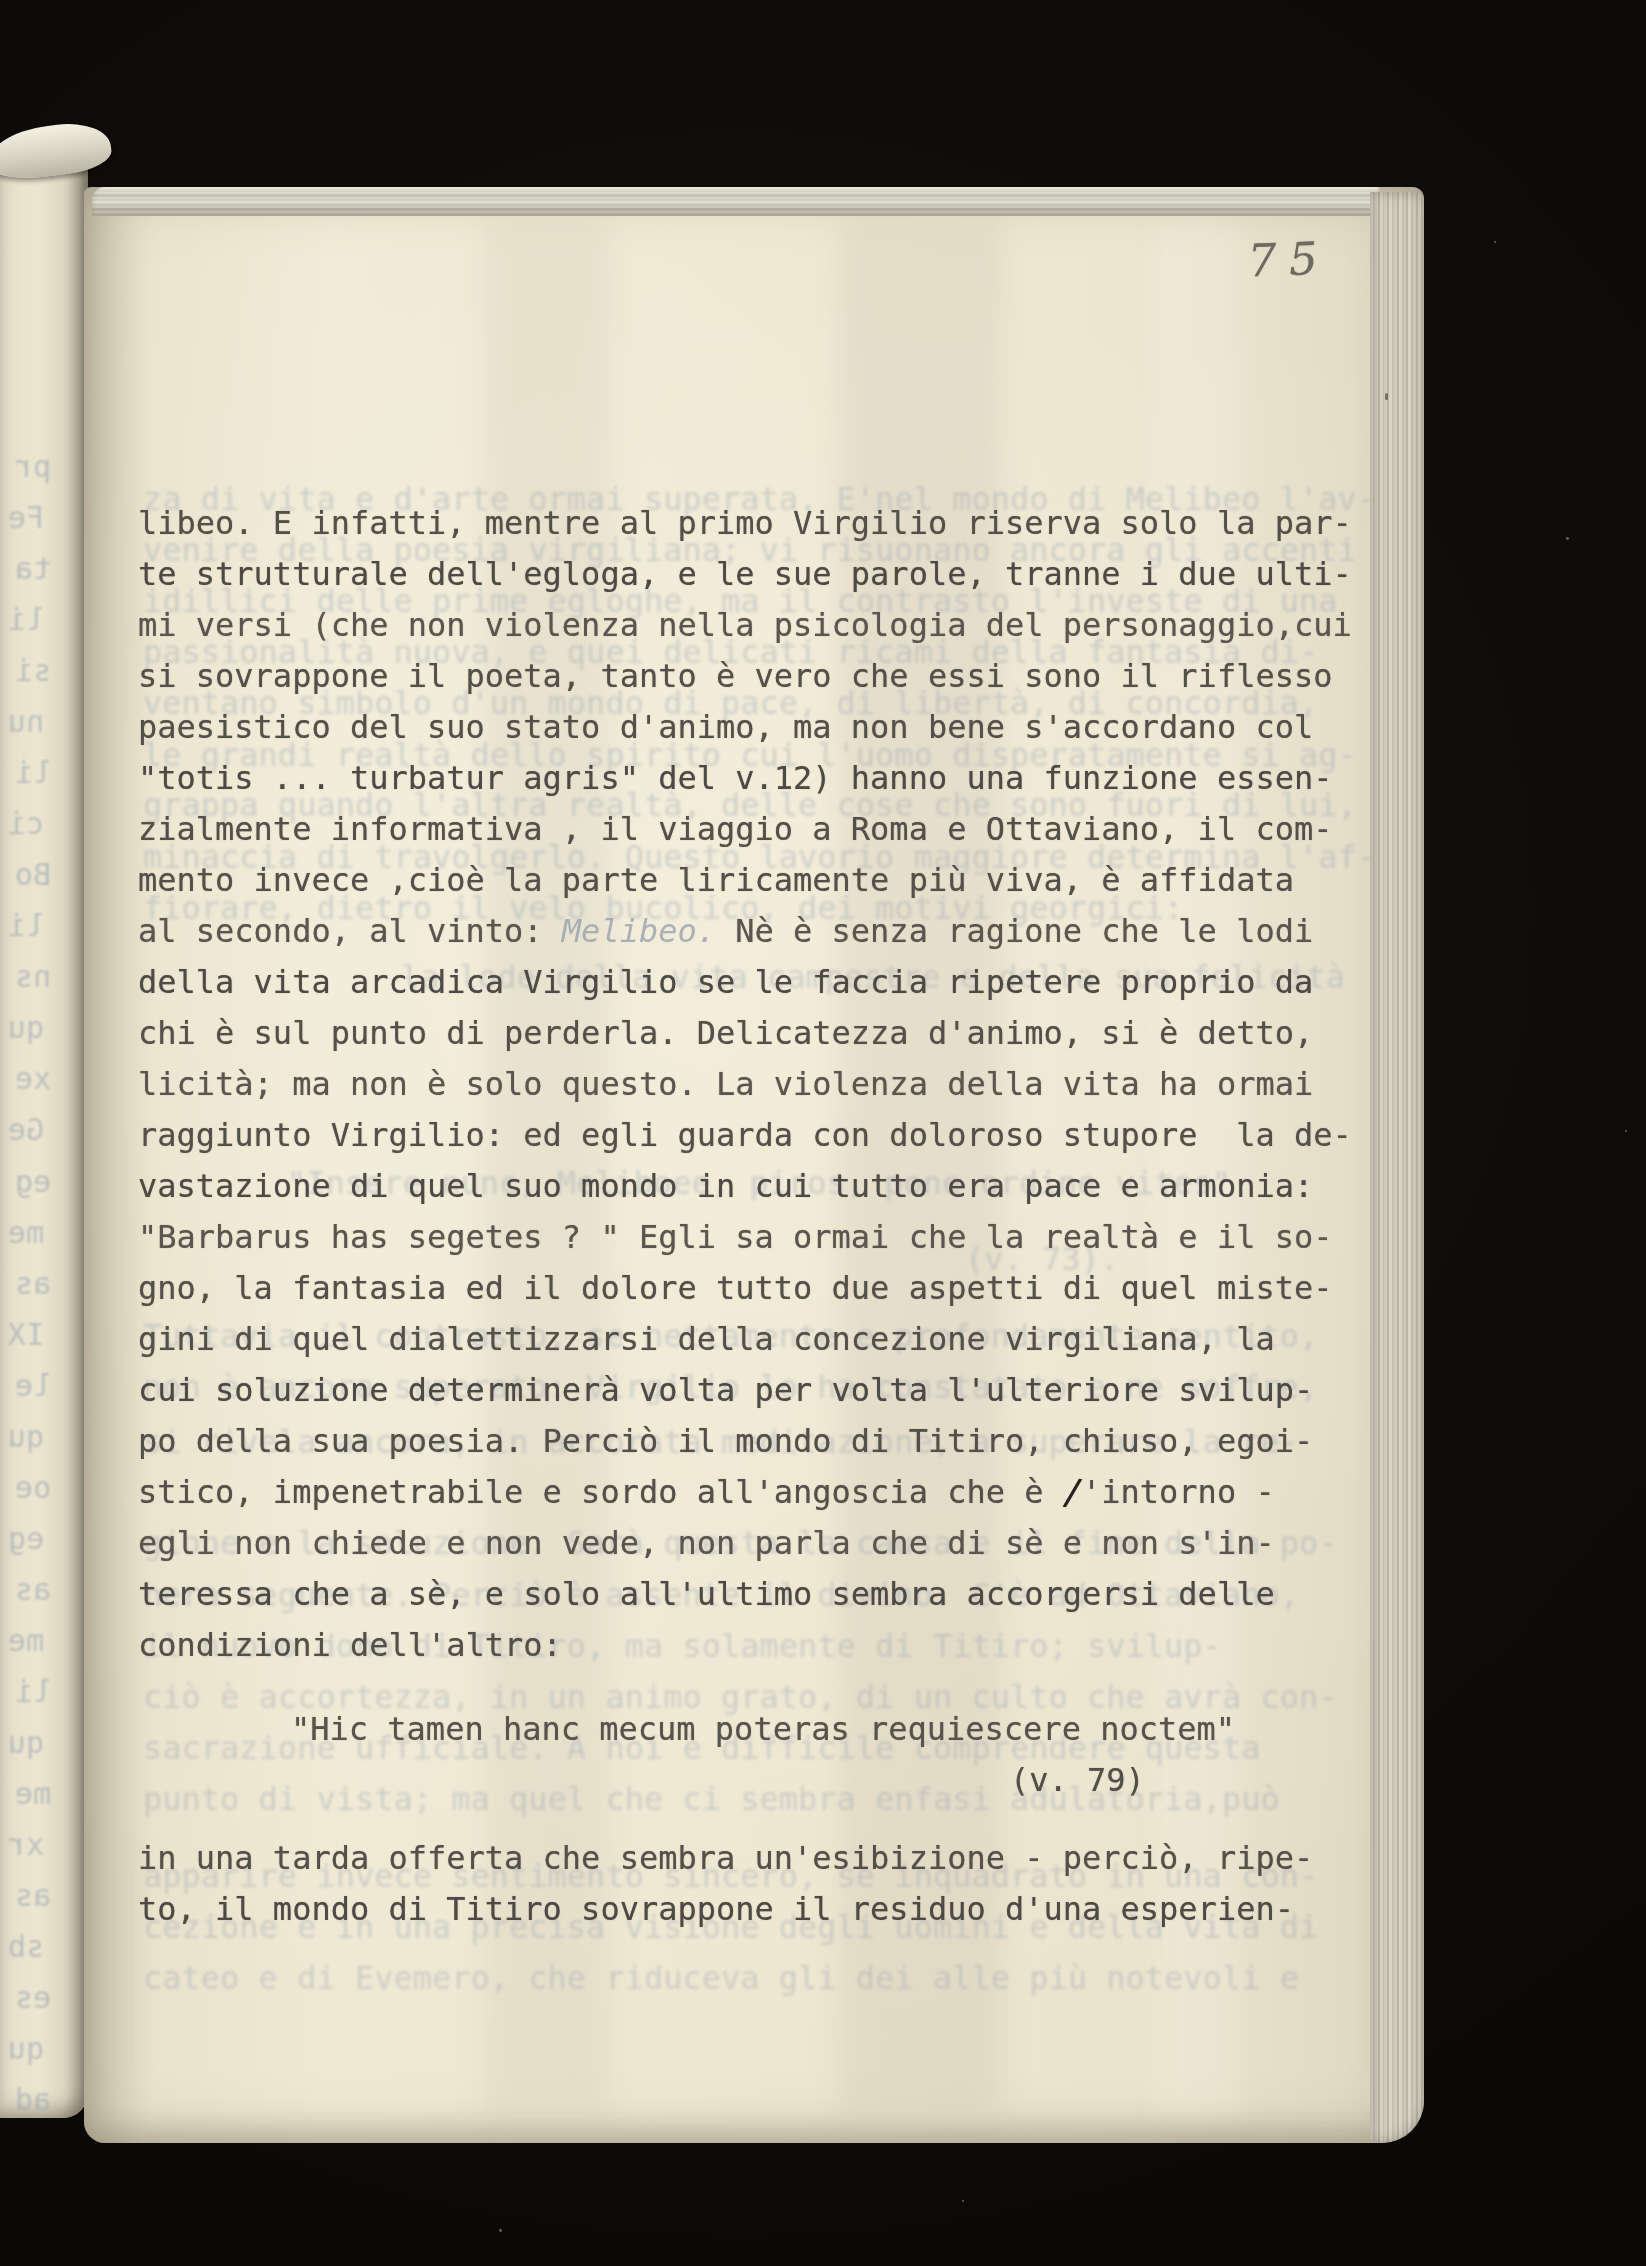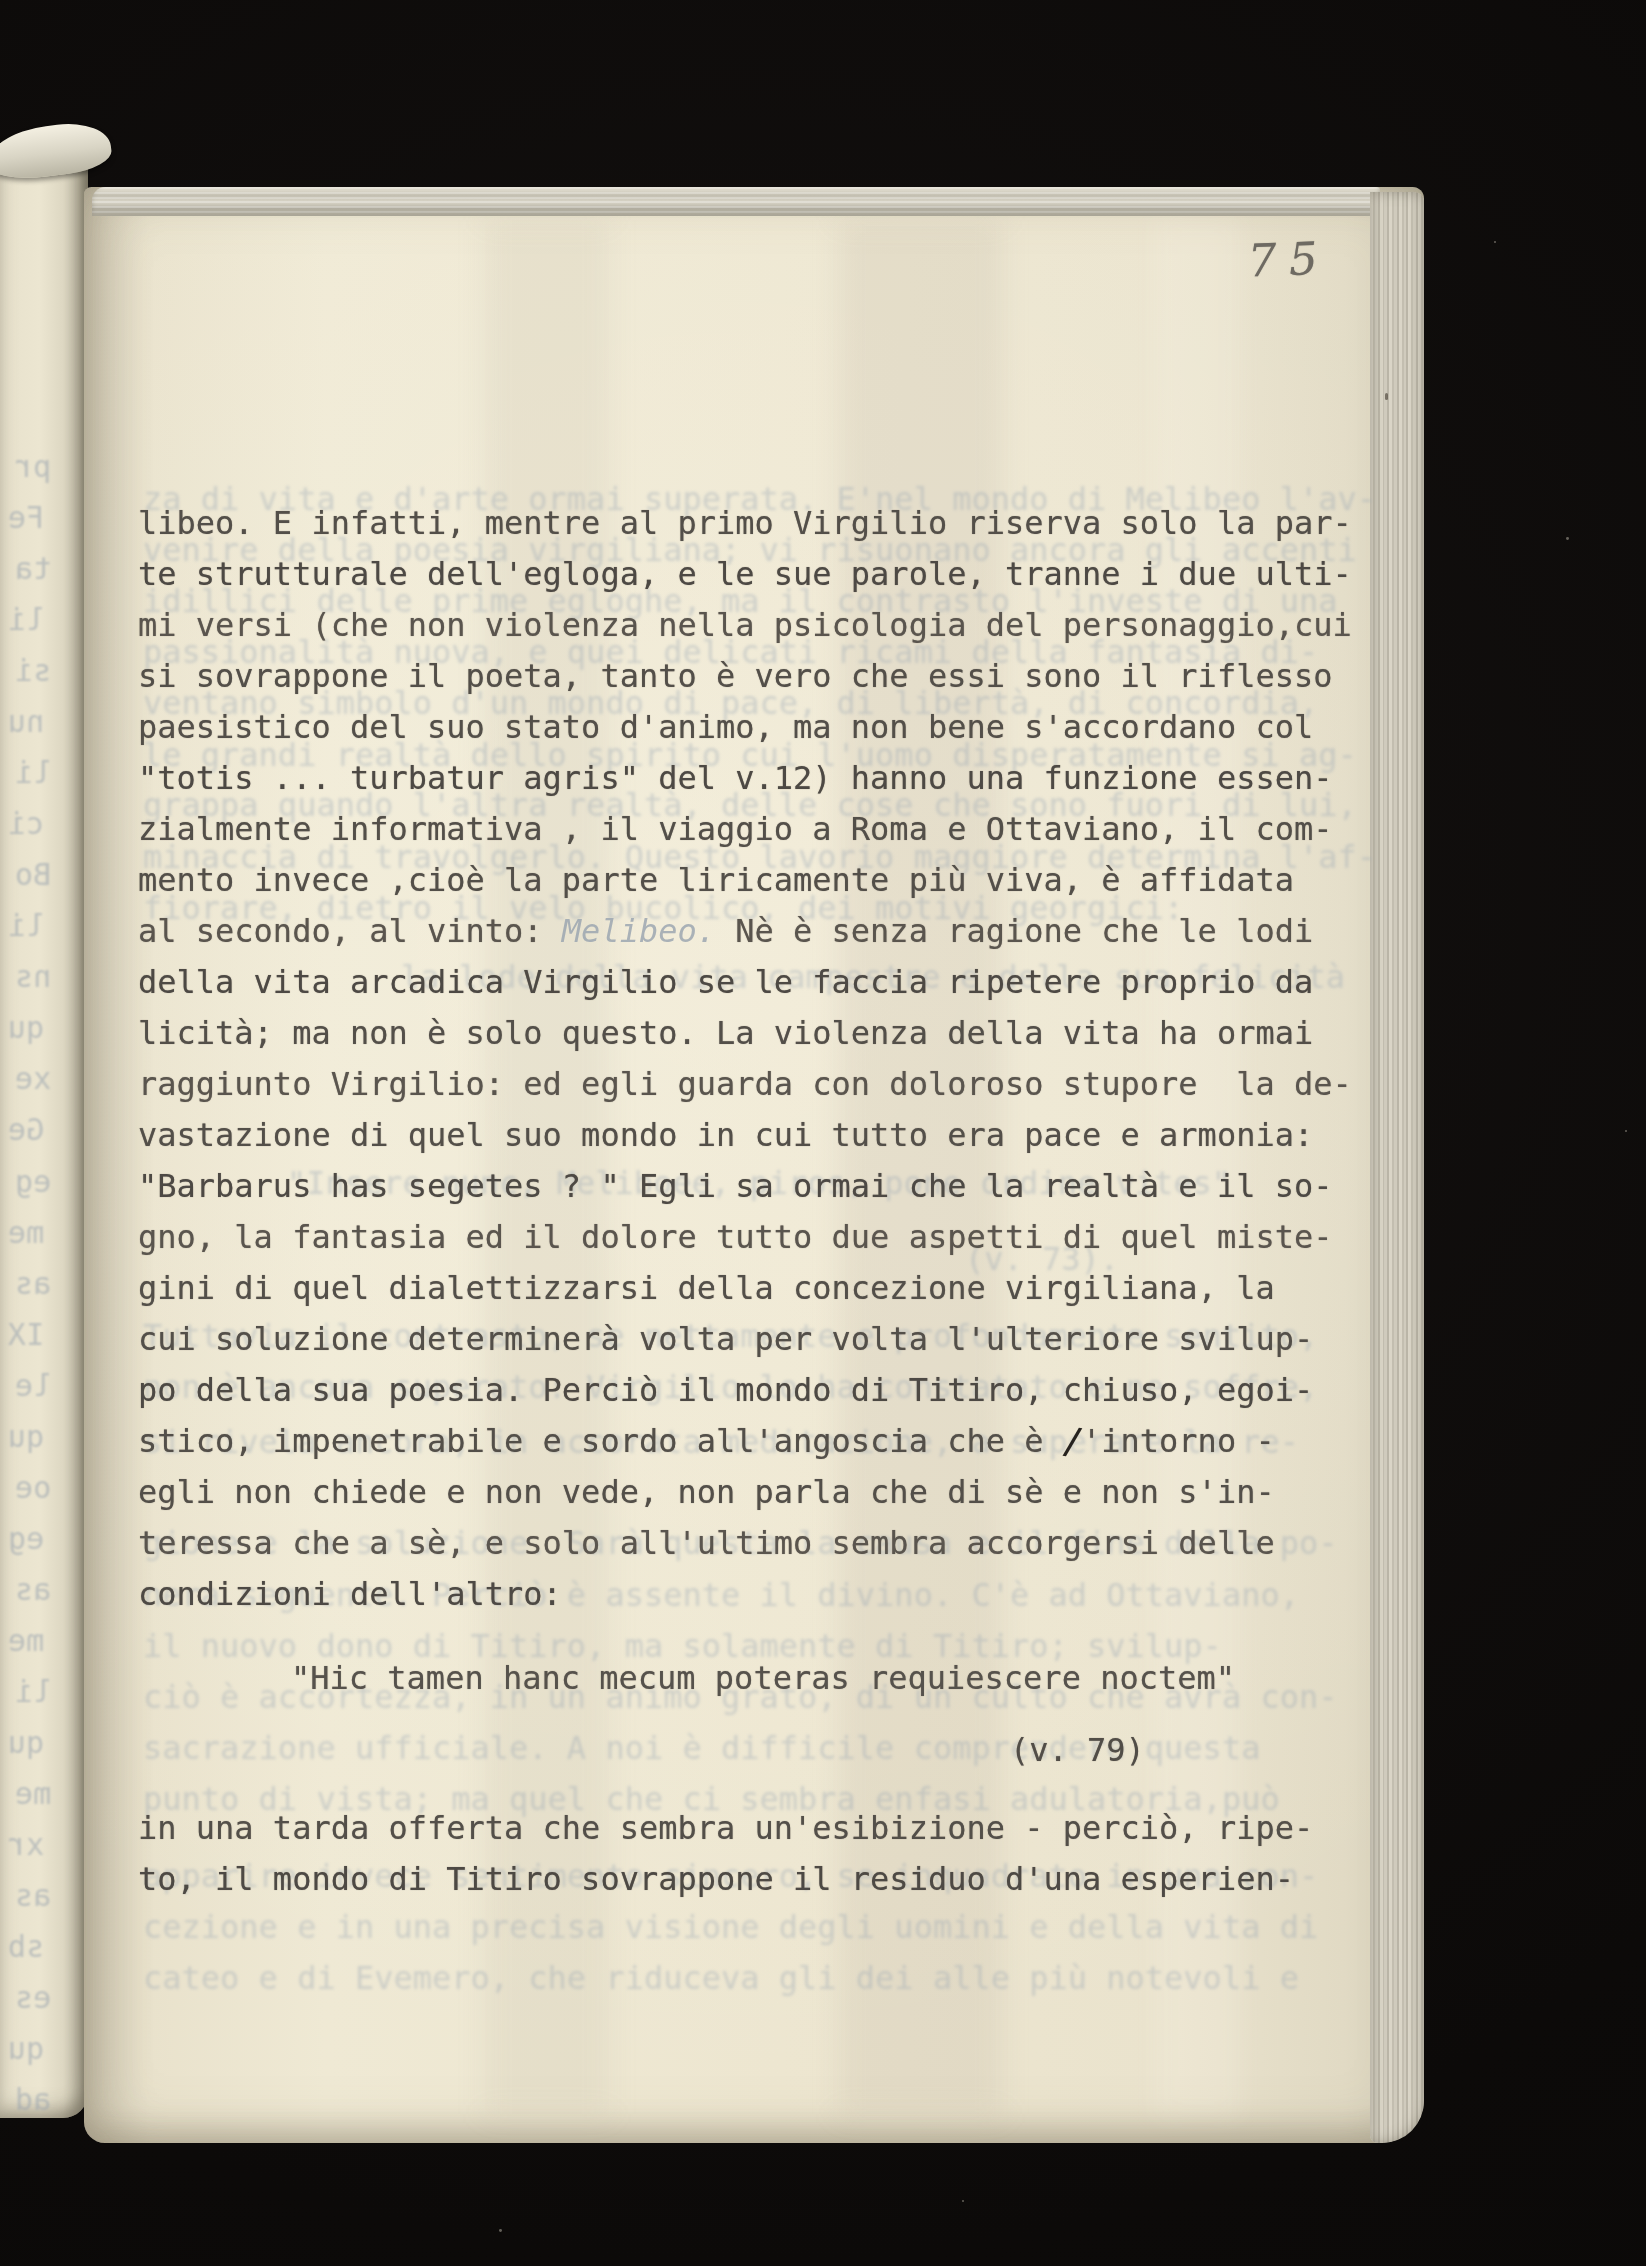--- a/index.html
+++ b/index.html
@@ -64,21 +64,21 @@
   .line:nth-child(4n+2){color:#4d4944;}
   .bold{font-weight:700;color:#3d3934;text-shadow:0 0 1px rgba(50,46,40,.8);}
   .faint{color:#98a3af;text-shadow:none;opacity:.8;font-style:italic;}
   .underline{text-decoration:underline;text-decoration-thickness:1.9px;text-underline-offset:6.7px;}
   .rel{position:relative;}
   .pen-sup{position:absolute;top:-25px;left:42%;font-family:"DejaVu Serif",serif;
     font-style:italic;font-weight:700;font-size:29px;color:#2e2a25;text-shadow:none;}
   .pen{font-weight:700;color:#26221e;display:inline-block;transform:rotate(8deg) scaleY(1.15);
     text-shadow:none;}
   .quote-line{margin-top:33px;padding-left:153px;height:51px;white-space:pre;color:#56524c;}
-  .verse-ref{margin-top:21px;padding-left:872px;height:51px;white-space:pre;color:#514d47;}
+  .verse-ref{padding-left:872px;height:51px;white-space:pre;color:#514d47;}
   .closing{margin-top:27px;}
 
   
   .ghost-layer{position:absolute;inset:0;pointer-events:none;}
   .ghost{position:absolute;font-size:32px;color:#9aa7b4;opacity:.40;
     filter:blur(1.5px);white-space:pre;}
 </style>
 </head>
 <body>
 
@@ -173,20 +173,21 @@
         <div class="line"><span>libeo. E infatti, mentre al primo Virgilio riserva solo la par-</span></div>
         <div class="line"><span>te strutturale dell'egloga, e le sue parole, tranne i due ulti-</span></div>
         <div class="line"><span>mi versi (che non violenza nella psicologia del personaggio,cui</span></div>
         <div class="line"><span>si sovrappone il poeta, tanto è vero che essi sono il riflesso</span></div>
         <div class="line"><span>paesistico del suo stato d'animo, ma non bene s'accordano col</span></div>
         <div class="line"><span>"totis ... turbatur agris" del v.12) hanno una funzione essen-</span></div>
         <div class="line"><span>zialmente informativa , il viaggio a Roma e Ottaviano, il com-</span></div>
         <div class="line"><span>mento invece ,cioè la parte liricamente più viva, è affidata</span></div>
         <div class="line"><span>al secondo, al vinto: </span><span class="faint">Melibeo.</span><span> Nè è senza ragione che le lodi</span></div>
         <div class="line"><span>della vita arcadica Virgilio se le faccia ripetere proprio da</span></div>
+        <div class="line"><span>chi è sul punto di perderla. Delicatezza d'animo, si è detto,</span></div>
         <div class="line"><span>licità; ma non è solo questo. La violenza della vita ha ormai</span></div>
         <div class="line"><span>raggiunto Virgilio: ed egli guarda con doloroso stupore  la de-</span></div>
         <div class="line"><span>vastazione di quel suo mondo in cui tutto era pace e armonia:</span></div>
         <div class="line"><span>"Barbarus has segetes ? " Egli sa ormai che la realtà e il so-</span></div>
         <div class="line"><span>gno, la fantasia ed il dolore tutto due aspetti di quel miste-</span></div>
         <div class="line"><span>gini di quel dialettizzarsi della concezione virgiliana, la</span></div>
         <div class="line"><span>cui soluzione determinerà volta per volta l'ulteriore svilup-</span></div>
         <div class="line"><span>po della sua poesia. Perciò il mondo di Titiro, chiuso, egoi-</span></div>
         <div class="line"><span>stico, impenetrabile e sordo all'angoscia che è </span><span class="pen">∕</span><span>'intorno -</span></div>
         <div class="line"><span>egli non chiede e non vede, non parla che di sè e non s'in-</span></div>

